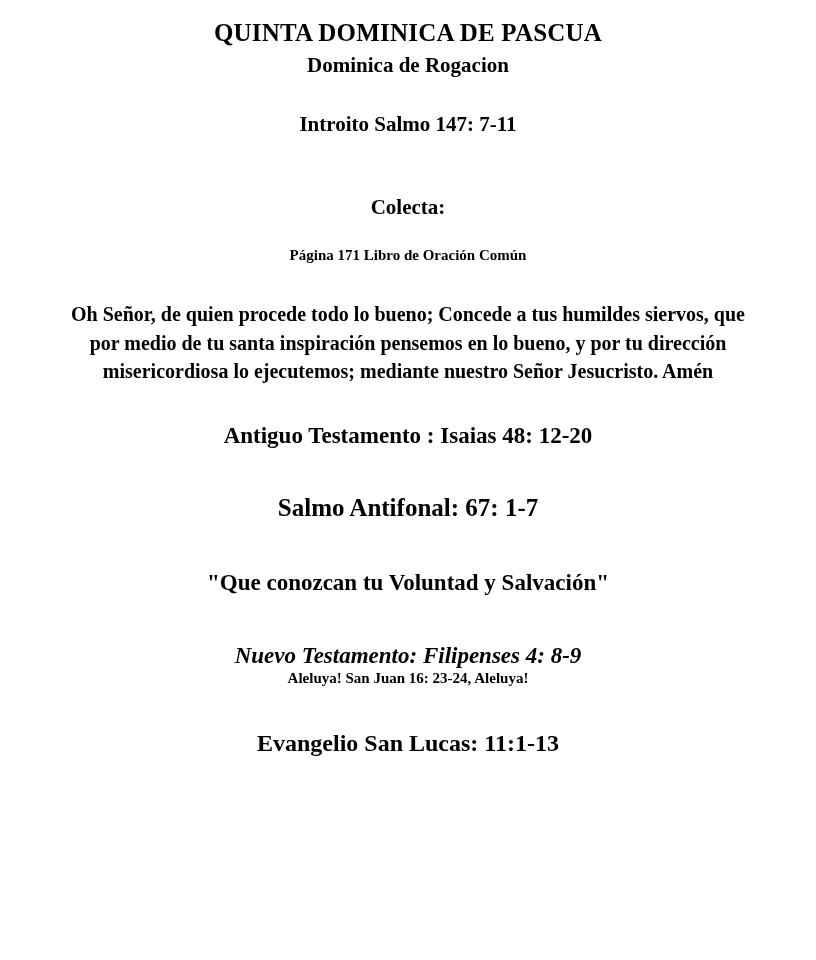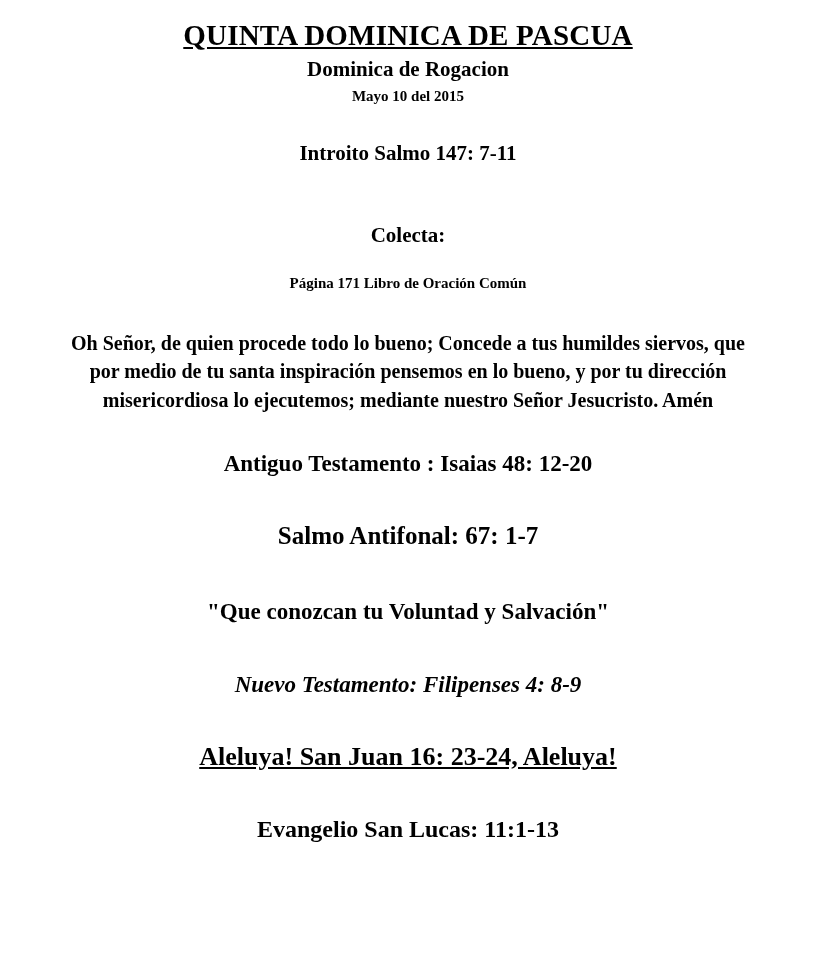--- a/index.html
+++ b/index.html
@@ -20,24 +20,23 @@
     box-sizing: border-box;
     padding: 10px 28px 0 28px;
     text-align: center;
   }
   .line {
     font-weight: bold;
     text-align: center;
     line-height: 1.18;
   }
   .title-main {
-    font-size: 29px;
+    font-size: 25px;
     letter-spacing: 0.2px;
     margin-top: 8px;
-    text-decoration: underline;
   }
   .title-sub {
     font-size: 21px;
     margin-top: 5px;
   }
   .title-date {
     font-size: 15px;
     margin-top: 6px;
   }
   .introit {
@@ -69,39 +68,36 @@
   .antiphon {
     font-size: 23px;
     margin-top: 47px;
   }
   .epistle {
     font-size: 23px;
     margin-top: 46px;
     font-style: italic;
   }
   .alleluia {
-    font-size: 26px;
-    margin-top: 44px;
-    text-decoration: underline;
+    font-size: 15px;
   }
   .gospel {
     font-size: 24px;
     margin-top: 42px;
   }
 </style>
 </head>
 <body>
 
 <div class="page">
 
   <div class="line title-main">QUINTA DOMINICA DE PASCUA</div>
 
   <div class="line title-sub">Dominica de Rogacion</div>
 
-  <div class="line title-date">Mayo 10 del 2015</div>
 
   <div class="line introit">Introito Salmo 147: 7-11</div>
 
   <div class="line colecta">Colecta:</div>
 
   <div class="line pagina">Página 171 Libro de Oración Común</div>
 
   <div class="line prayer">Oh Señor, de quien procede todo lo bueno; Concede a tus humildes siervos, que por medio de tu santa inspiración pensemos en lo bueno, y por tu dirección misericordiosa lo ejecutemos; mediante nuestro Señor Jesucristo. Amén</div>
 
   <div class="line reading">Antiguo Testamento : Isaias 48: 12-20</div>

